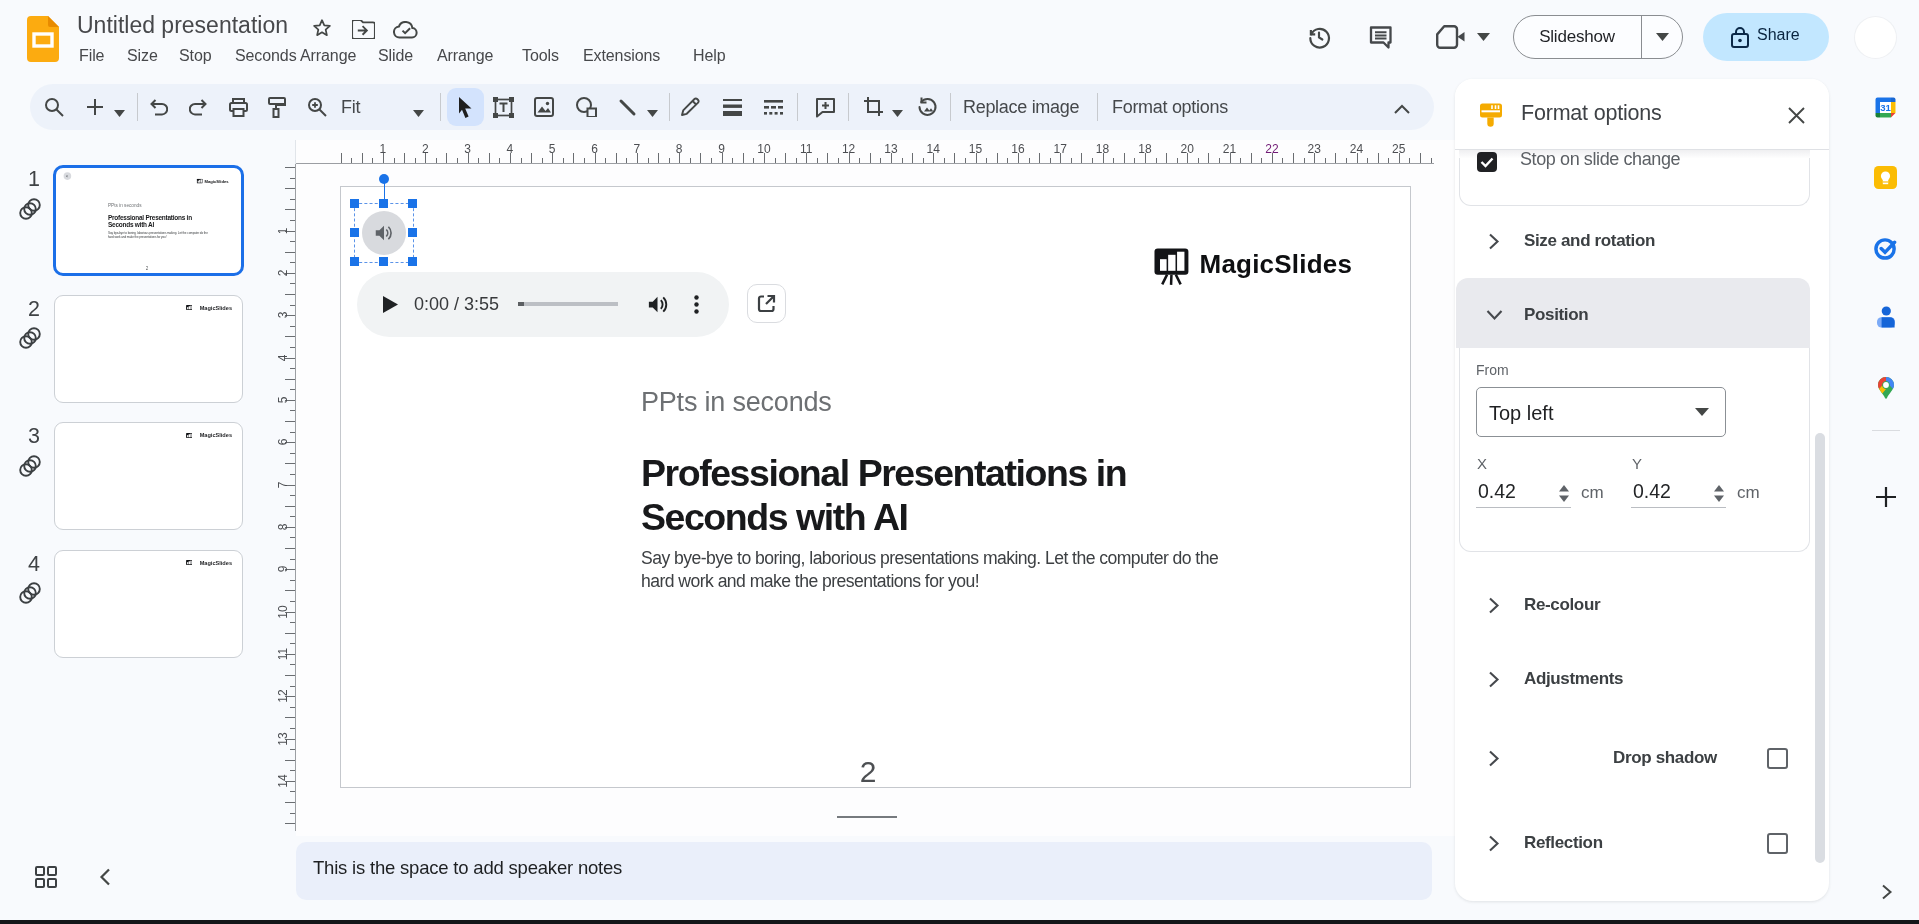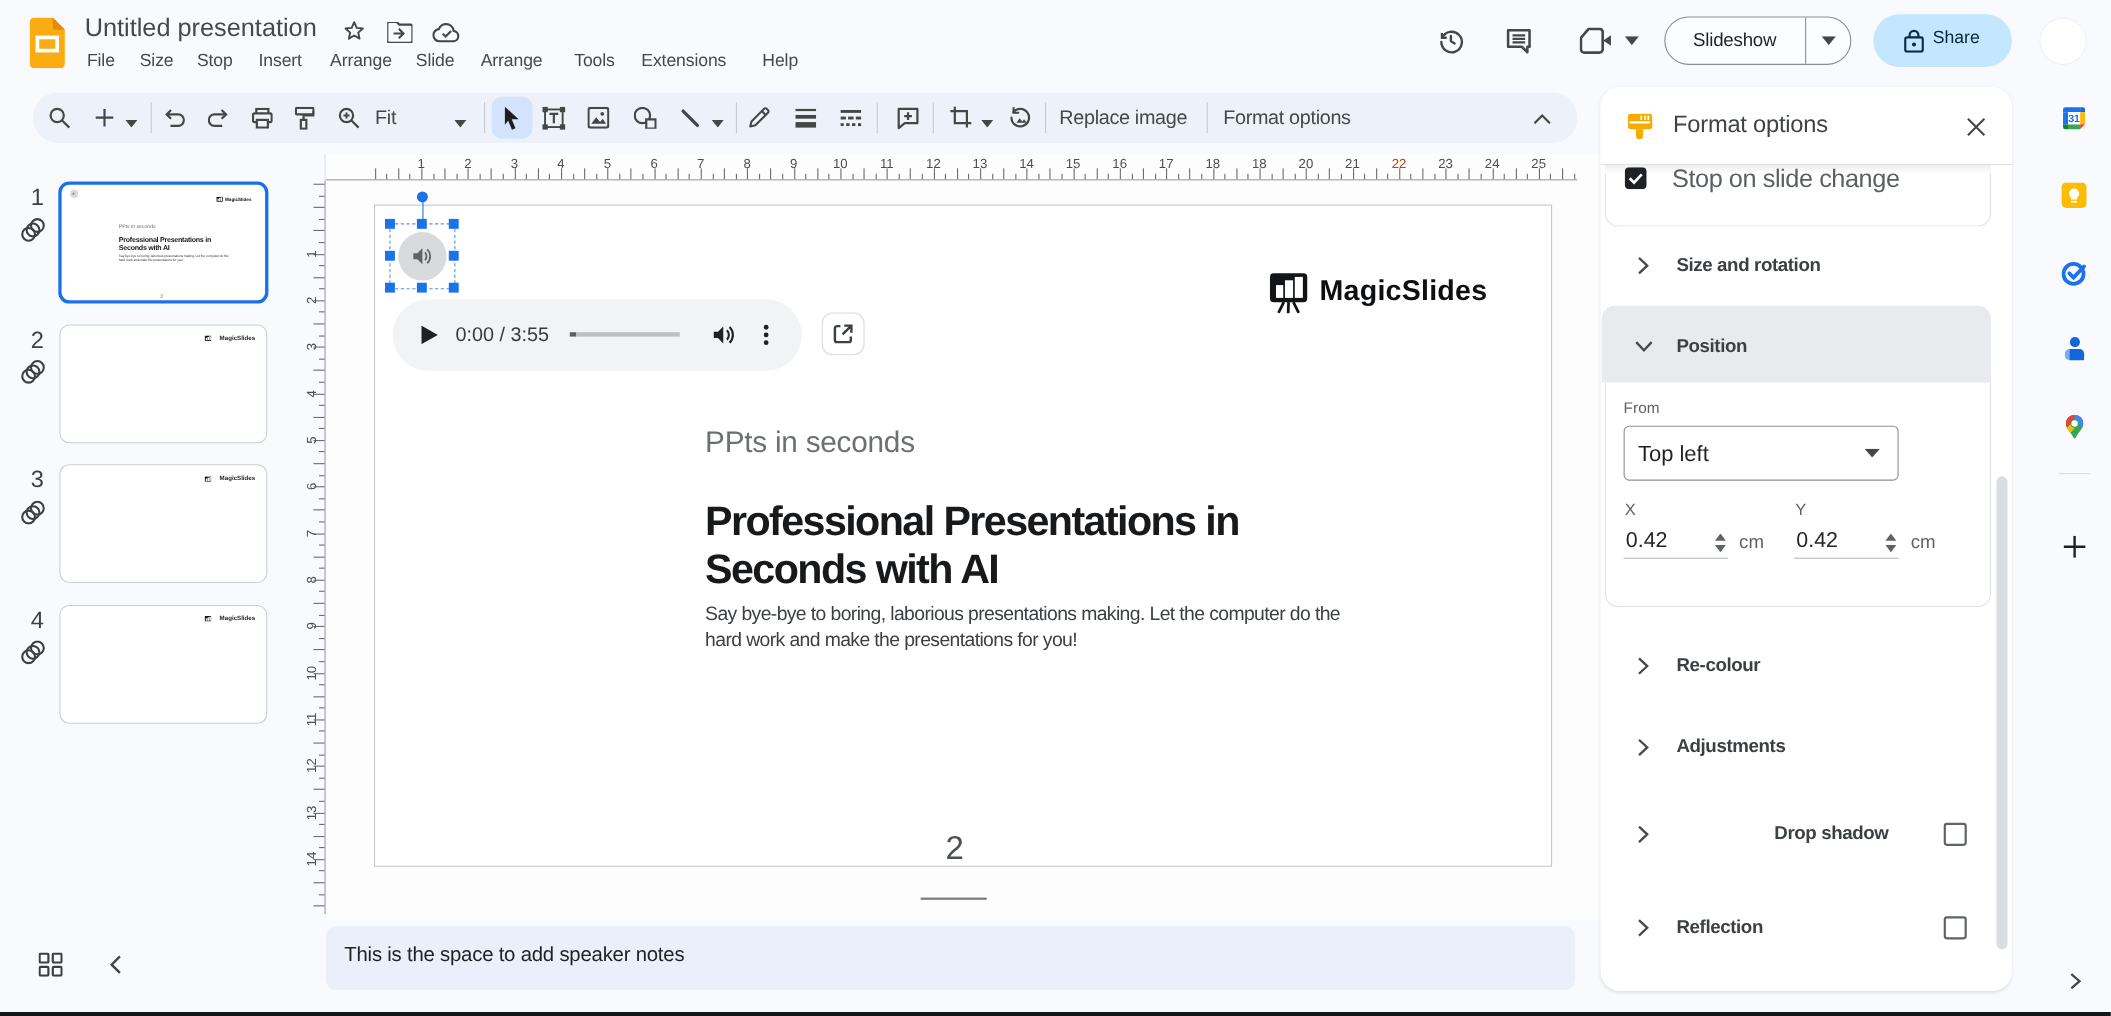--- a/index.html
+++ b/index.html
@@ -24,21 +24,21 @@
     <path d="M2 0 h7 l2.5 2.5 H22 a2 2 0 0 1 2 2 V18 a2 2 0 0 1 -2 2 H2 a2 2 0 0 1 -2 -2 V2 a2 2 0 0 1 2 -2 Z" fill="none" stroke="#444746" stroke-width="2"></path>
     <path d="M11 6.5 l4.5 4.5 -4.5 4.5 M15 11 H6" stroke="#444746" stroke-width="2" fill="none"></path>
   </svg>
 <svg class="abs" style="left:393px;top:21px" width="26" height="18" viewBox="0 0 26 18">
     <path d="M6.5 16.5 a5.5 5.5 0 0 1 -.6-10.97 A7 7 0 0 1 19.4 7.03 a4.75 4.75 0 0 1 -.4 9.47 Z" fill="none" stroke="#444746" stroke-width="2"></path>
     <path d="M9.5 9.6 l2.6 2.6 5-5" fill="none" stroke="#444746" stroke-width="2"></path>
   </svg>
 <div class="menu" style="left:79px">File</div>
 <div class="menu" style="left:127px">Size</div>
 <div class="menu" style="left:179px">Stop</div>
-<div class="menu" style="left:235px">Insert</div>
+<div class="menu" style="left:235px">Seconds</div>
 <div class="menu" style="left:300px">Arrange</div>
 <div class="menu" style="left:378px">Slide</div>
 <div class="menu" style="left:437px">Arrange</div>
 <div class="menu" style="left:522px">Tools</div>
 <div class="menu" style="left:583px">Extensions</div>
 <div class="menu" style="left:693px">Help</div>
 <svg class="abs" style="left:1306px;top:24px" width="26" height="26" viewBox="0 0 24 24" fill="none" stroke="#444746" stroke-width="2">
     <path d="M4.5 5.5 V9.5 H8.5"></path>
     <path d="M4.8 9.5 a8.6 8.6 0 1 1 -.8 3.6" stroke-linecap="round"></path>
     <path d="M12 8 v4.4 l3.1 1.9" stroke-linecap="round"></path>
@@ -306,21 +306,21 @@
 <div class="abs" style="left:838.6px;top:142px;width:20px;text-align:center;font-size:12px;color:#4c4e52">12</div>
 <div class="abs" style="left:880.9px;top:142px;width:20px;text-align:center;font-size:12px;color:#4c4e52">13</div>
 <div class="abs" style="left:923.2px;top:142px;width:20px;text-align:center;font-size:12px;color:#4c4e52">14</div>
 <div class="abs" style="left:965.5px;top:142px;width:20px;text-align:center;font-size:12px;color:#4c4e52">15</div>
 <div class="abs" style="left:1007.9px;top:142px;width:20px;text-align:center;font-size:12px;color:#4c4e52">16</div>
 <div class="abs" style="left:1050.2px;top:142px;width:20px;text-align:center;font-size:12px;color:#4c4e52">17</div>
 <div class="abs" style="left:1092.5px;top:142px;width:20px;text-align:center;font-size:12px;color:#4c4e52">18</div>
 <div class="abs" style="left:1134.9px;top:142px;width:20px;text-align:center;font-size:12px;color:#4c4e52">18</div>
 <div class="abs" style="left:1177.2px;top:142px;width:20px;text-align:center;font-size:12px;color:#4c4e52">20</div>
 <div class="abs" style="left:1219.5px;top:142px;width:20px;text-align:center;font-size:12px;color:#4c4e52">21</div>
-<div class="abs" style="left:1261.9px;top:142px;width:20px;text-align:center;font-size:12px;color:#c2410c">22</div>
+<div class="abs" style="left:1261.9px;top:142px;width:20px;text-align:center;font-size:12px;color:#701a75">22</div>
 <div class="abs" style="left:1304.2px;top:142px;width:20px;text-align:center;font-size:12px;color:#4c4e52">23</div>
 <div class="abs" style="left:1346.5px;top:142px;width:20px;text-align:center;font-size:12px;color:#4c4e52">24</div>
 <div class="abs" style="left:1388.8px;top:142px;width:20px;text-align:center;font-size:12px;color:#4c4e52">25</div>
 <div class="abs" style="left:295px;top:164px;width:1px;height:667px;background:#9b9ea3"></div>
 <div class="abs" style="left:295px;top:140px;width:1px;height:24px;background:#e1e5ea"></div>
 <div class="abs" style="left:285px;top:167.0px;width:10px;height:1px;background:#6a6d71"></div>
 <div class="abs" style="left:290px;top:177.6px;width:5px;height:1px;background:#6a6d71"></div>
 <div class="abs" style="left:285px;top:188.2px;width:10px;height:1px;background:#6a6d71"></div>
 <div class="abs" style="left:290px;top:198.8px;width:5px;height:1px;background:#6a6d71"></div>
 <div class="abs" style="left:285px;top:209.4px;width:10px;height:1px;background:#6a6d71"></div>
@@ -537,21 +537,21 @@
       <div style="position:absolute;right:0;top:0;font-size:5.6px;font-weight:bold;color:#26272a;white-space:nowrap">MagicSlides</div>
     </div>
   </div>
 <div class="abs" style="left:1455px;top:79px;width:374px;height:822px;border-radius:18px;background:#fff;box-shadow:0 1px 3px rgba(60,64,67,.12)"></div>
 <div class="abs" style="left:1459px;top:150px;width:351px;height:56px;border:1px solid #e1e3e7;border-top:none;border-radius:0 0 12px 12px;background:#fff"></div>
 <div class="abs" style="left:1459px;top:150px;width:351px;height:8px;background:linear-gradient(#efeff1,#fefefe)"></div>
 <svg class="abs" style="left:1477px;top:152px" width="20" height="20" viewBox="0 0 20 20">
     <rect x="0" y="0" width="20" height="20" rx="4" fill="#202124"></rect>
     <path d="M4.5 10 l4 4 7-7.5" stroke="#fff" stroke-width="2.4" fill="none"></path>
   </svg>
-<div class="abs" style="left:1520px;top:148.5px;font-size:23px;color:#5c6065;letter-spacing:-0.4px">Stop on slide change</div>
+<div class="abs" style="left:1520px;top:148.5px;font-size:18px;color:#5c6065;letter-spacing:-0.4px">Stop on slide change</div>
 <div class="abs" style="left:1455px;top:79px;width:374px;height:71px;border-radius:18px 18px 0 0;background:#fff;border-bottom:1px solid #dfe1e5"></div>
 <svg class="abs" style="left:1479px;top:103px" width="24" height="26" viewBox="0 0 24 26">
     <path d="M2 0.5 H19 a2.5 2.5 0 0 1 2.5 2.5 V12 a2.5 2.5 0 0 1 -2.5 2.5 H2 A2.5 2.5 0 0 1 -0.5 12 V3 A2.5 2.5 0 0 1 2 0.5 Z" fill="#f5ab00" transform="translate(1.5,0)"></path>
     <path d="M2.5 8.3 H21" stroke="#fff" stroke-width="2"></path>
     <path d="M13 2.2 V6 M16.5 2.2 V6 M19.5 2.2 V6" stroke="#fff" stroke-width="1.6"></path>
     <path d="M8.3 14.5 h6.4 v6 a3.2 3.2 0 0 1 -6.4 0 Z" fill="#f5ab00"></path>
   </svg>
 <div class="abs" style="left:1521px;top:101px;font-size:21.5px;color:#3f4246;letter-spacing:-0.2px">Format options</div>
 <svg class="abs" style="left:1788px;top:107px" width="17" height="17" viewBox="0 0 17 17">
     <path d="M1 1 L16 16 M16 1 L1 16" stroke="#444746" stroke-width="1.9"></path>

